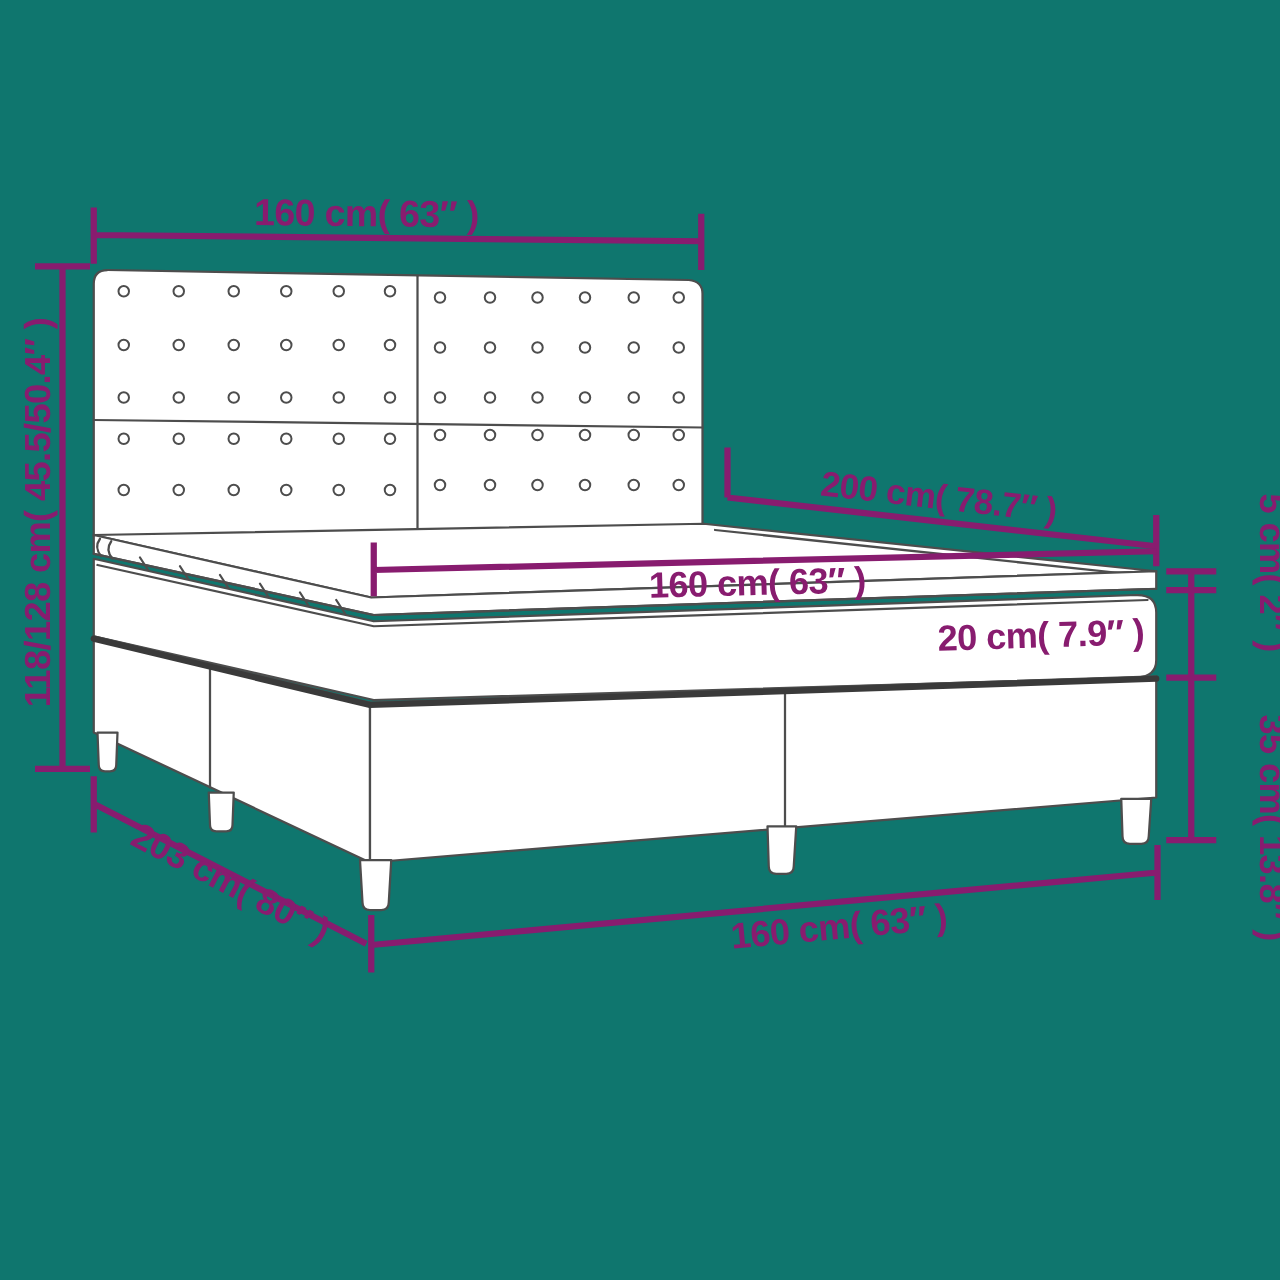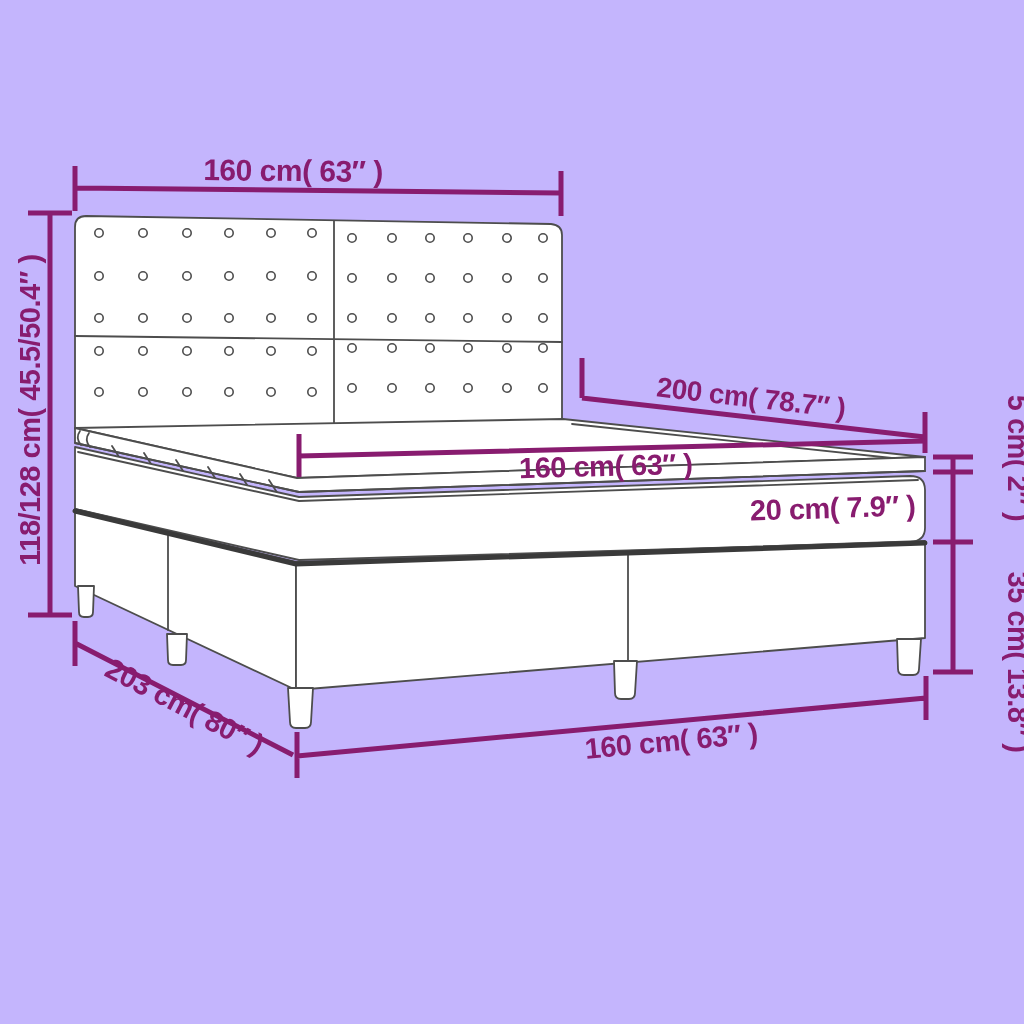--- a/index.html
+++ b/index.html
@@ -1,16 +1,16 @@
 <!DOCTYPE html>
 <html><head>
 <meta charset="utf-8">
 <style>
   html,body{margin:0;padding:0;background:#ffffff;}
-  .stage{position:relative;width:1024px;height:1024px;background:#c4b5fd;overflow:hidden;}
+  .stage{position:relative;width:1024px;height:1024px;background:#0f766e;overflow:hidden;}
   svg{position:absolute;left:0;top:0;}
   .dimtext{
     font-family:"Liberation Sans", sans-serif;
     font-weight:700;
     letter-spacing:-0.5px;
   }
 </style>
 </head>
 <body>
 

